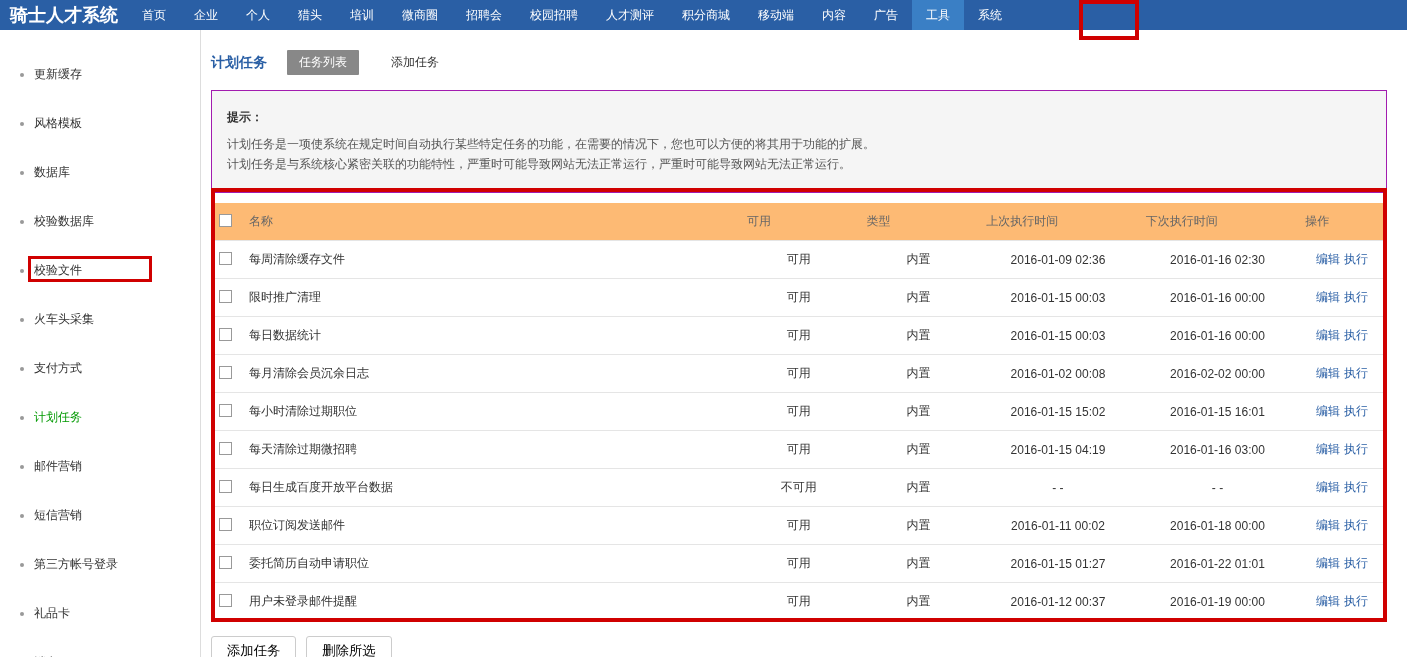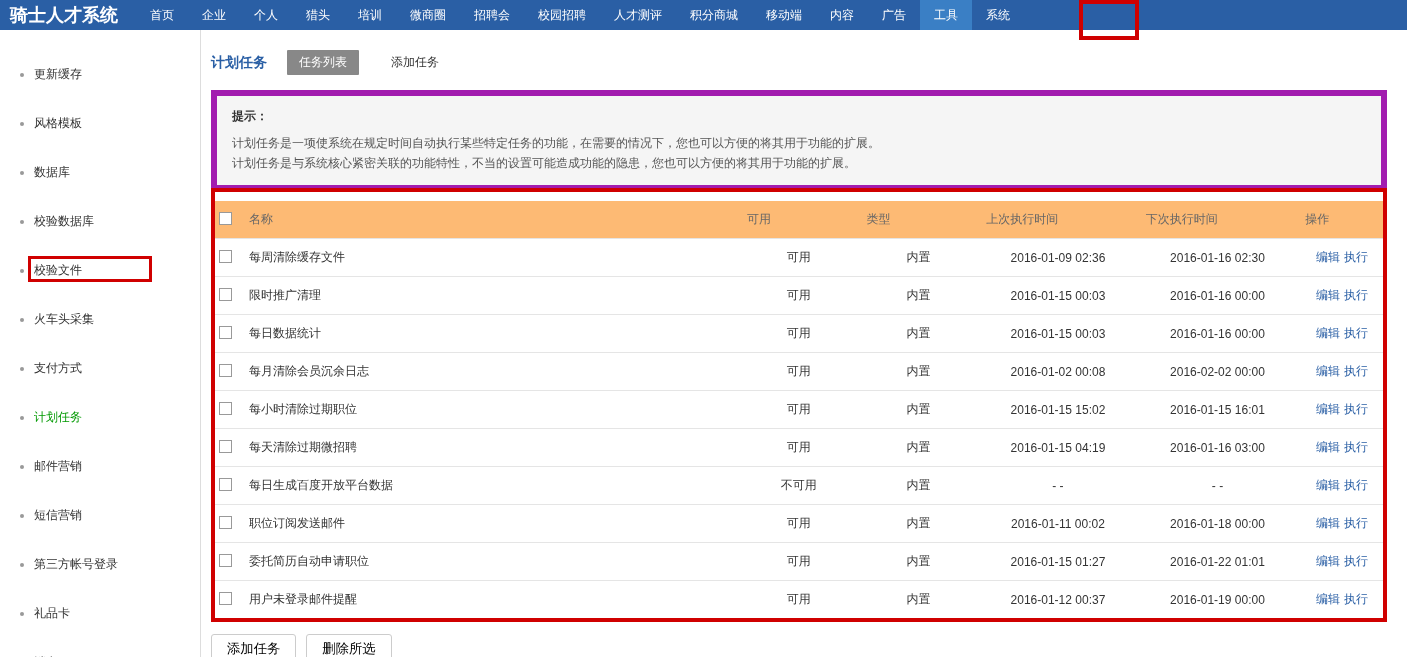--- a/index.html
+++ b/index.html
@@ -1,34 +1,34 @@
 <!DOCTYPE html>
 <html><head>
   <meta charset="utf-8">
   <style>
     * { margin: 0; padding: 0; box-sizing: border-box; }
     body { font-family: "Microsoft YaHei", Arial, sans-serif; font-size: 12px; color: #333; background: #fff; }
-    .header { background: #2a5fa5; display: flex; align-items: stretch; height: 30px; gap: 8px; }
+    .header { background: #2a5fa5; display: flex; align-items: stretch; height: 30px; }
     .logo { padding: 0 10px; color: #fff; font-size: 18px; line-height: 30px; font-weight: bold; }
     .top-nav { display: flex; }
     .top-nav-item { padding: 0 14px; line-height: 30px; color: #fff; cursor: pointer; }
     .top-nav-item.active { background: #3a7fc5; }
     .highlight-tool { border: 4px solid #d00000; position: absolute; top: 0; left: 1079px; width: 60px; height: 40px; pointer-events: none; z-index: 10; }
     .container { display: flex; position: relative; }
     .sidebar { width: 200px; padding: 10px 0; }
     .sidebar-item { display: flex; align-items: center; padding: 6px 20px; cursor: pointer; color: #333; margin-top: 20px; }
     .sidebar-item.active { color: #009900; }
     .sidebar-bullet { width: 4px; height: 4px; border-radius: 50%; background: #999; margin-right: 10px; }
     .highlight-sidebar { border: 3px solid #d00000; position: absolute; top: 226px; left: 28px; width: 124px; height: 26px; pointer-events: none; z-index: 10; }
     .main { flex: 1; padding: 20px 20px 20px 10px; position: relative; border-left: 1px solid #ddd; }
     .tabs { display: flex; gap: 20px; margin-bottom: 15px; align-items: center; }
     .tab-title { color: #2a5fa5; font-weight: bold; font-size: 14px; }
     .tab { padding: 4px 12px; cursor: pointer; }
     .tab.active { background: #888; color: #fff; border-radius: 1px; }
-    .hint-box { background: #f5f5f5; border: 6px solid #a21caf; padding: 12px 15px; margin-bottom: 10px; }
+    .hint-box { background: #f5f5f5; border: 1px solid #a21caf; padding: 18px 15px; margin-bottom: 10px; }
     .hint-title { font-weight: bold; margin-bottom: 8px; }
     .hint-text { line-height: 20px; color: #555; }
     .highlight-table { border: 4px solid #d00000; position: absolute; top: 158px; left: 10px; right: 20px; height: 434px; pointer-events: none; z-index: 10; }
     .data-table { width: 100%; border-collapse: collapse; }
     .data-table th, .data-table td { padding: 10px 8px; border-bottom: 1px solid #e5e5e5; text-align: left; }
     .data-table th { background: #fdba74; color: #666; font-weight: normal; }
     .col-check { width: 30px; }
     .col-name { width: 500px; }
     .col-avail { width: 120px; text-align: center; }
     .col-type { width: 120px; text-align: center; }
@@ -146,21 +146,21 @@
   <div class="main">
     <div class="tabs">
       <span class="tab-title">计划任务</span>
       <span class="tab active">任务列表</span>
       <span class="tab">添加任务</span>
     </div>
 
     <div class="hint-box">
       <div class="hint-title">提示：</div>
       <div class="hint-text">计划任务是一项使系统在规定时间自动执行某些特定任务的功能，在需要的情况下，您也可以方便的将其用于功能的扩展。</div>
-      <div class="hint-text">计划任务是与系统核心紧密关联的功能特性，不当的设置可能造成功能的隐患，您也可以方便的将其用于功能的扩展。</div>
+      <div class="hint-text">计划任务是与系统核心紧密关联的功能特性，严重时可能导致网站无法正常运行，严重时可能导致网站无法正常运行。</div>
     </div>
 
     <div class="highlight-table"></div>
 
     <table class="data-table">
       <thead>
         <tr>
           <th class="col-check"><span class="checkbox"></span></th>
           <th class="col-name">名称</th>
           <th class="col-avail">可用</th>

